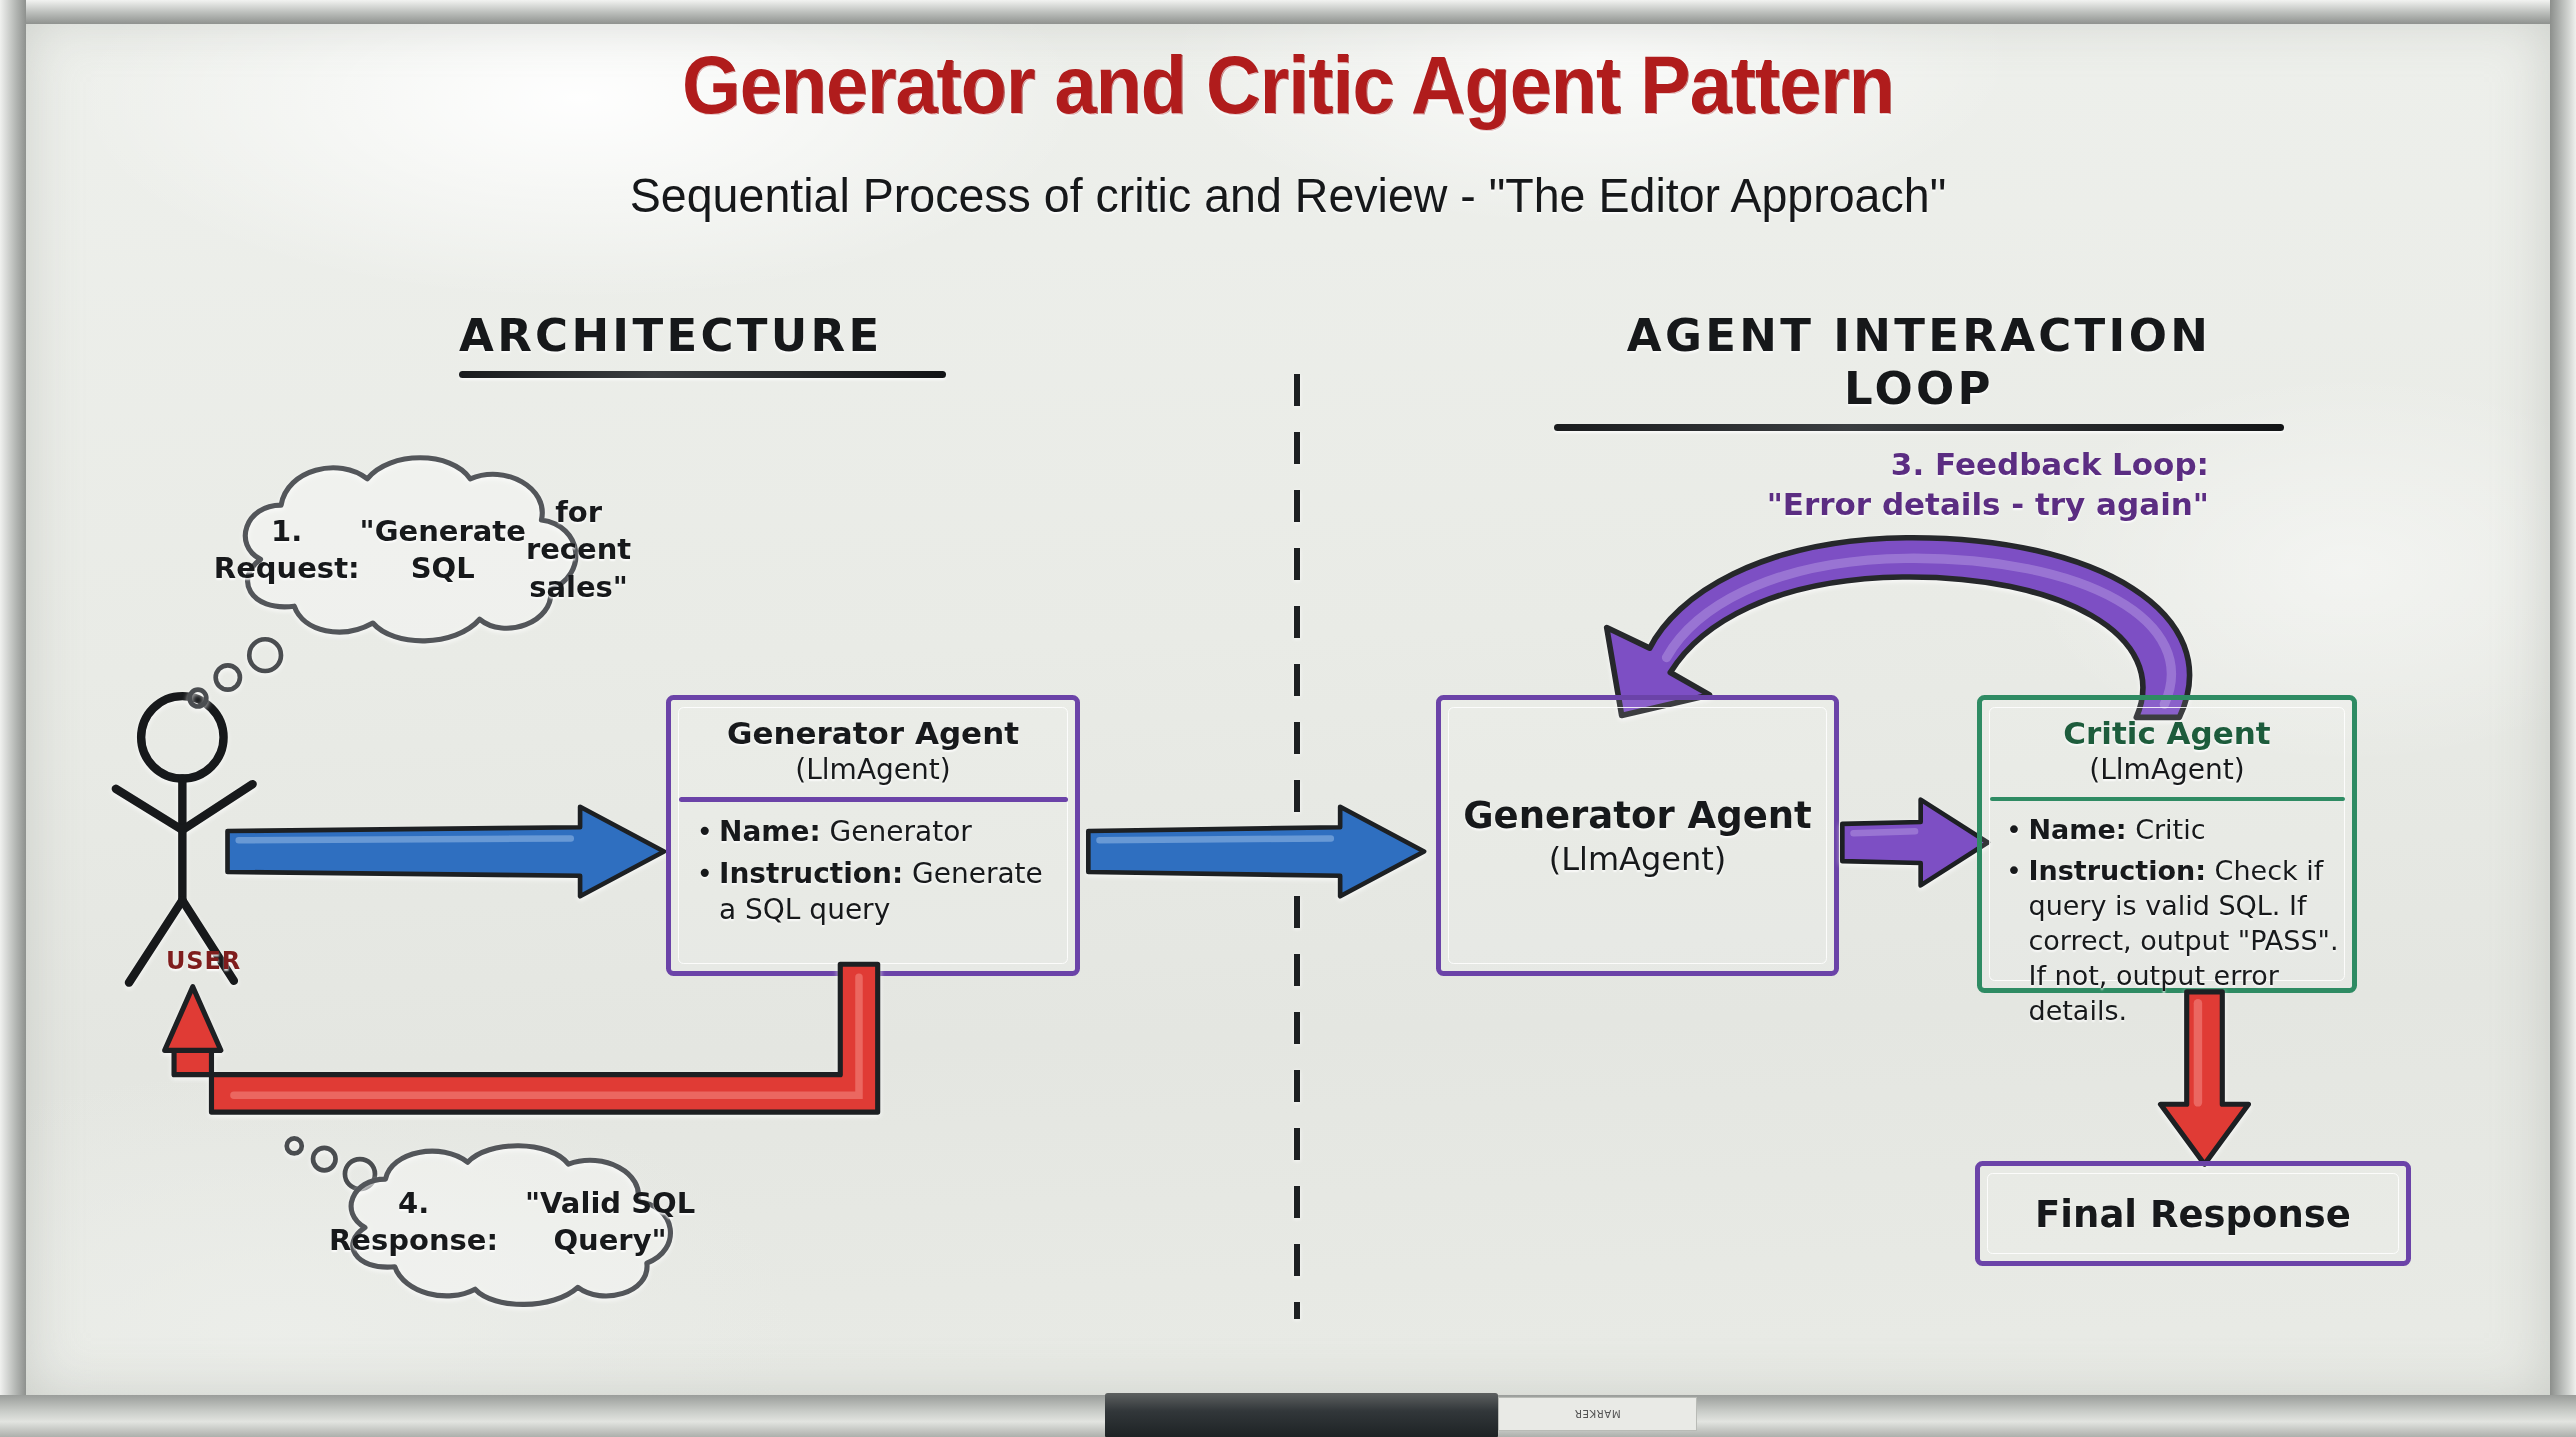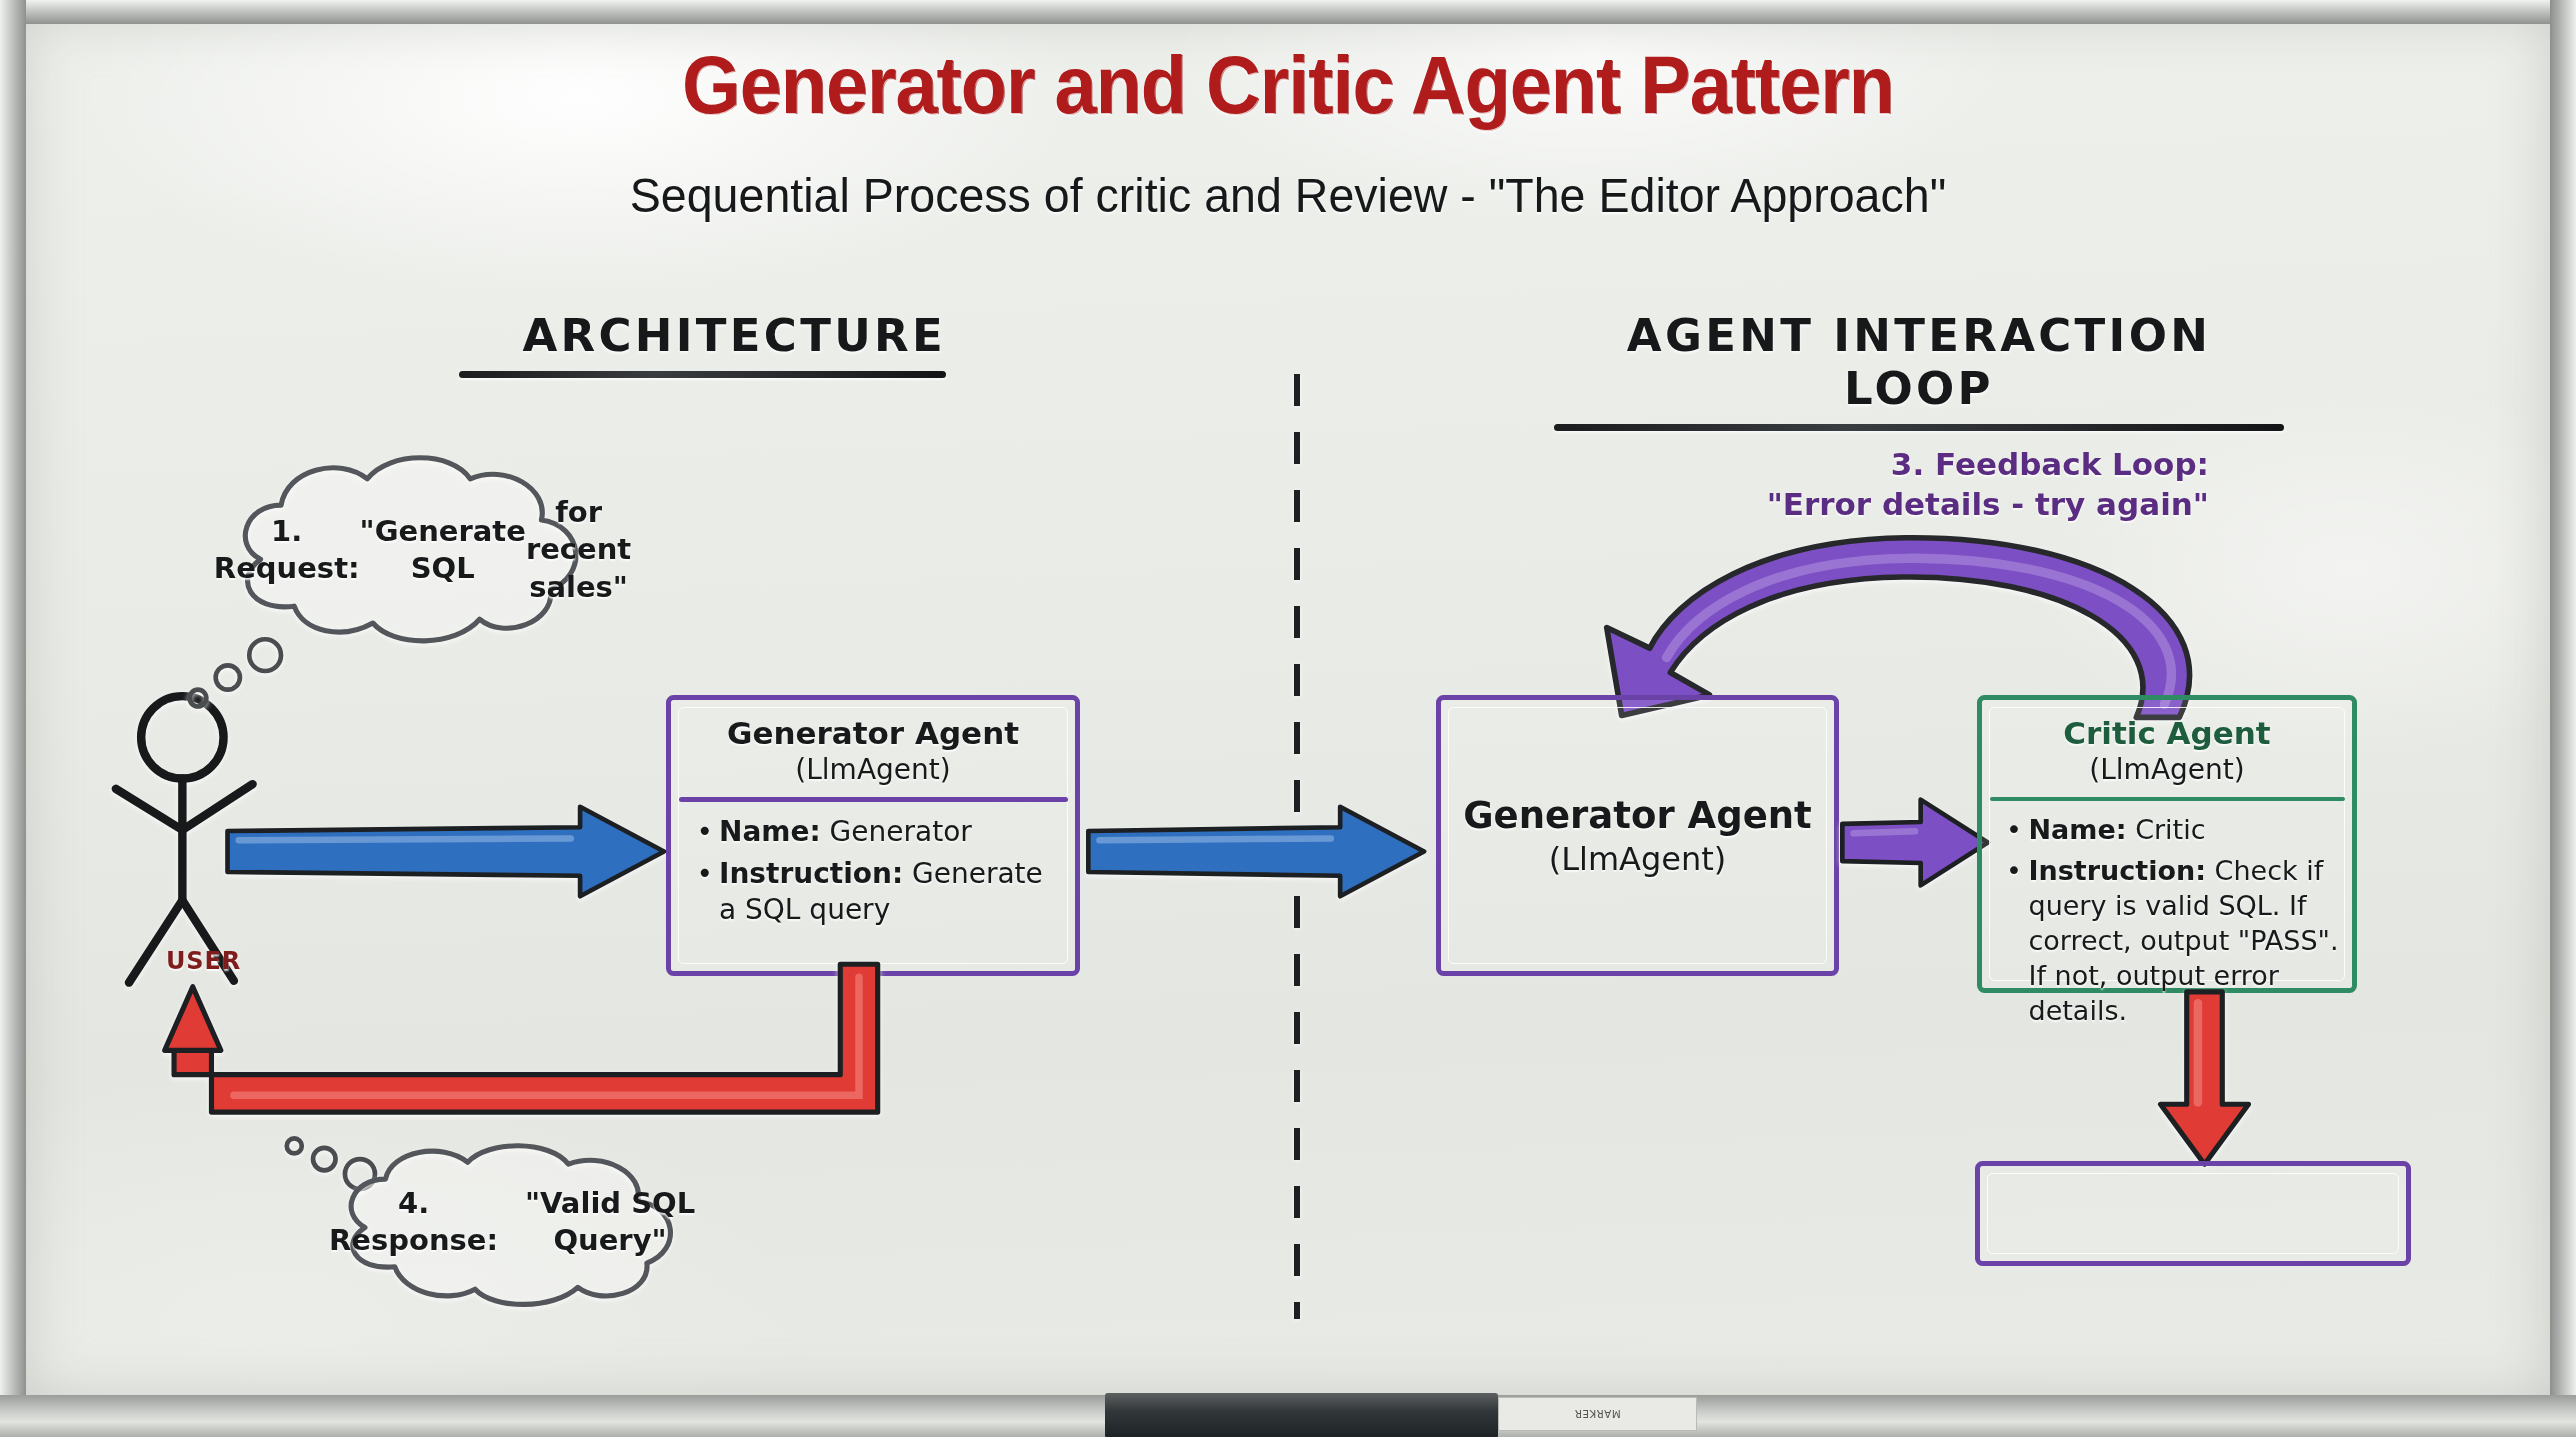--- a/index.html
+++ b/index.html
@@ -123,21 +123,21 @@
     <div class="bezel-r"></div>
     <div class="bezel-b"></div>
     <div class="marker-dot"></div>
     <div class="tray"></div>
     <div class="tray-lbl">MARKER</div>
   </div>
 
   <div class="title">Generator and Critic Agent Pattern</div>
   <div class="subtitle">Sequential Process of critic and Review - "The Editor Approach"</div>
 
-  <div class="sect" style="left:459px;top:309px;width:487px;text-align:right;">
+  <div class="sect" style="left:459px;top:309px;width:487px;text-align:left;">
     <span>ARCHITECTURE</span>
     <span class="ul"></span>
   </div>
 
   <div class="sect" style="left:1554px;top:309px;width:730px;text-align:center;">
     <span>AGENT INTERACTION LOOP</span>
     <span class="ul"></span>
   </div>
 
   <div class="divider"></div>
@@ -276,15 +276,16 @@
   </div>
 
   <svg class="shadowsvg" style="position:absolute;left:2153px;top:990px;width:103px;height:178px;" viewBox="0 0 110 190">
     <path d="M36 2 L74 2 L74 122 L102 122 L55 186 L8 122 L36 122 Z" fill="#e03b35" stroke="#1d2023" stroke-width="5.5" stroke-linejoin="round"></path>
     <path d="M48 14 L48 120" stroke="#f07a74" stroke-width="9" stroke-linecap="round" opacity=".7"></path>
   </svg>
 
 
   <div class="box" id="final" style="border:5.6px solid #6b43a8;border-radius:7.5px;">
     <div class="inner"></div>
+    <div class="box-title" style="font-size:37px;color:#17191b;position:absolute;left:0;right:0;top:50%;transform:translateY(-50%);">Final Response</div>
   </div>
 </div>
 
 
 </body></html>

